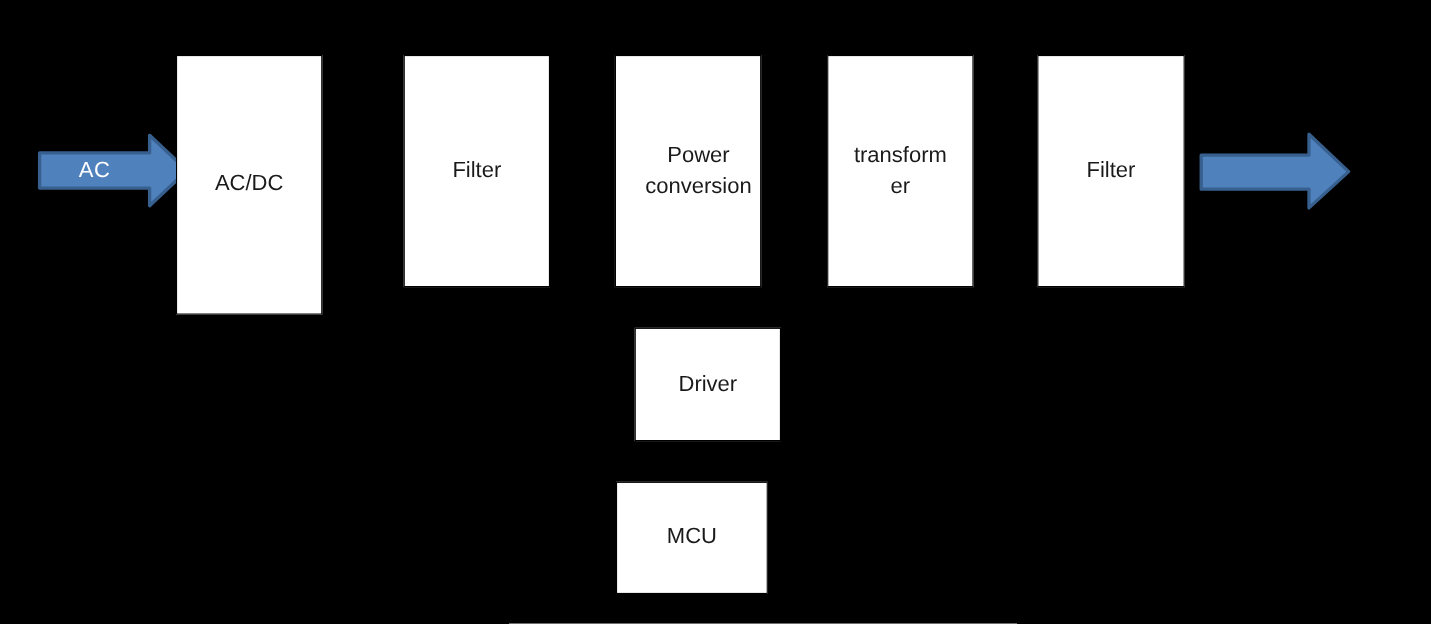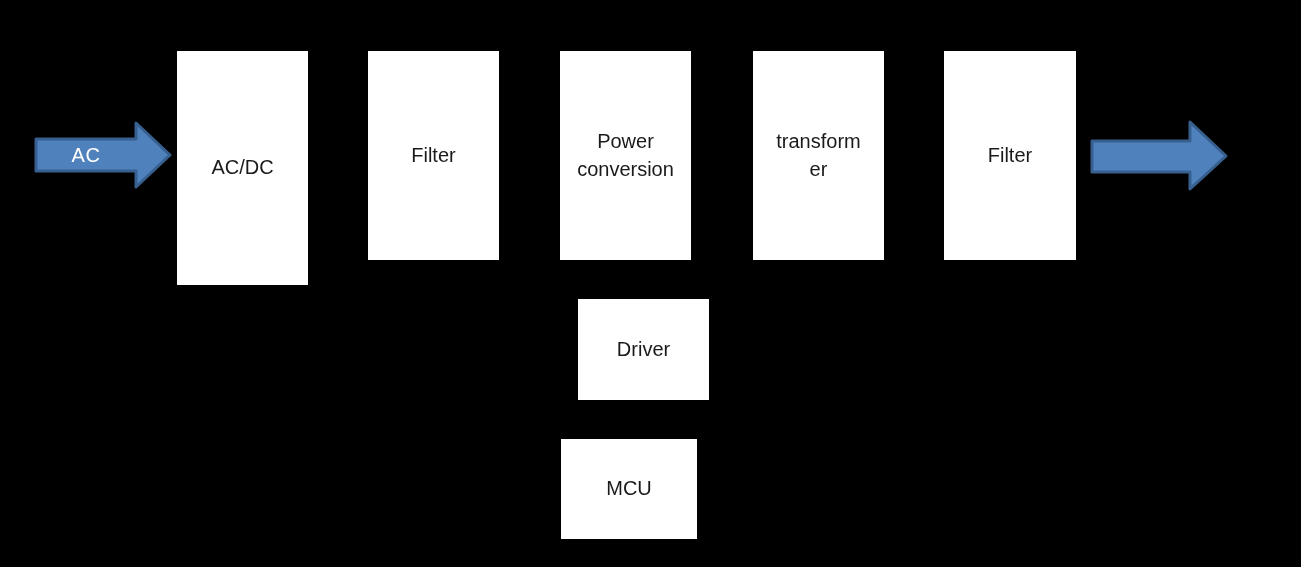--- a/index.html
+++ b/index.html
@@ -7,23 +7,23 @@
     position:relative;width:1301px;height:567px;background:#000000;
     font-family:"Liberation Sans",sans-serif;overflow:hidden;
   }
   svg.layer{position:absolute;left:0;top:0;width:1301px;height:567px;}
   .block{
     position:absolute;border:1.6px solid #000;background:#ffffff;
     display:flex;align-items:center;justify-content:center;
     text-align:center;font-size:20px;color:#1a1a1a;line-height:1.38;
     box-sizing:border-box;
   }
-  .b-acdc        {left:176px;top:50px;width:133px;height:236px;align-items:center;}
+  .b-acdc        {left:160px;top:50px;width:133px;height:236px;align-items:center;}
   .b-filter1     {left:367px;top:50px;width:133px;height:211px;}
-  .b-power       {left:559px;top:50px;width:133px;height:211px;}
+  .b-power       {left:559px;top:50px;width:133px;height:211px;justify-content:flex-end;}
   .b-transformer {left:752px;top:50px;width:133px;height:211px;}
   .b-filter2     {left:943px;top:50px;width:134px;height:211px;}
   .b-driver      {left:560px;top:298px;width:133px;height:103px;margin-left:17px;}
   .b-mcu         {left:560px;top:438px;width:138px;height:102px;}
   .block .label{display:inline-block;max-width:120px;}
   .b-power .label{max-width:112px;}
   .b-transformer .label{max-width:86px;overflow-wrap:anywhere;}
   .flow-label{
     position:absolute;display:flex;align-items:center;justify-content:center;
     color:#ffffff;font-size:20px;letter-spacing:0.5px;

